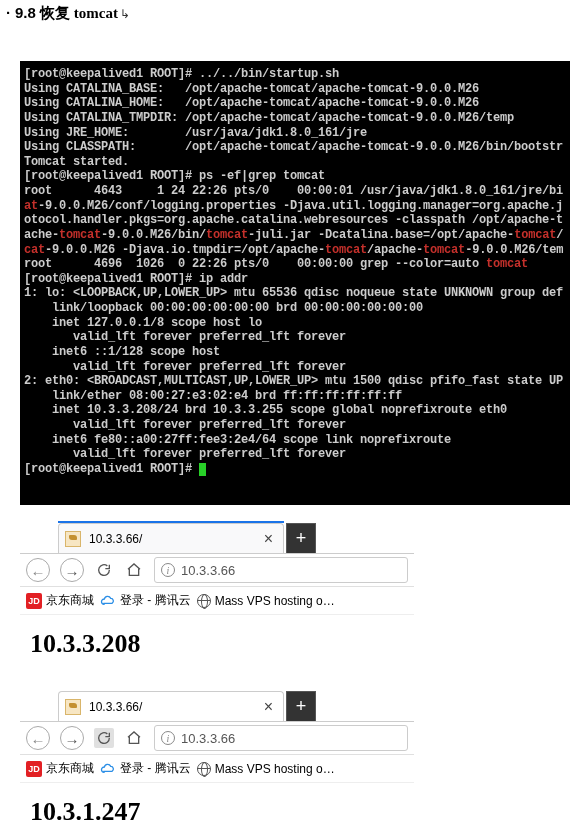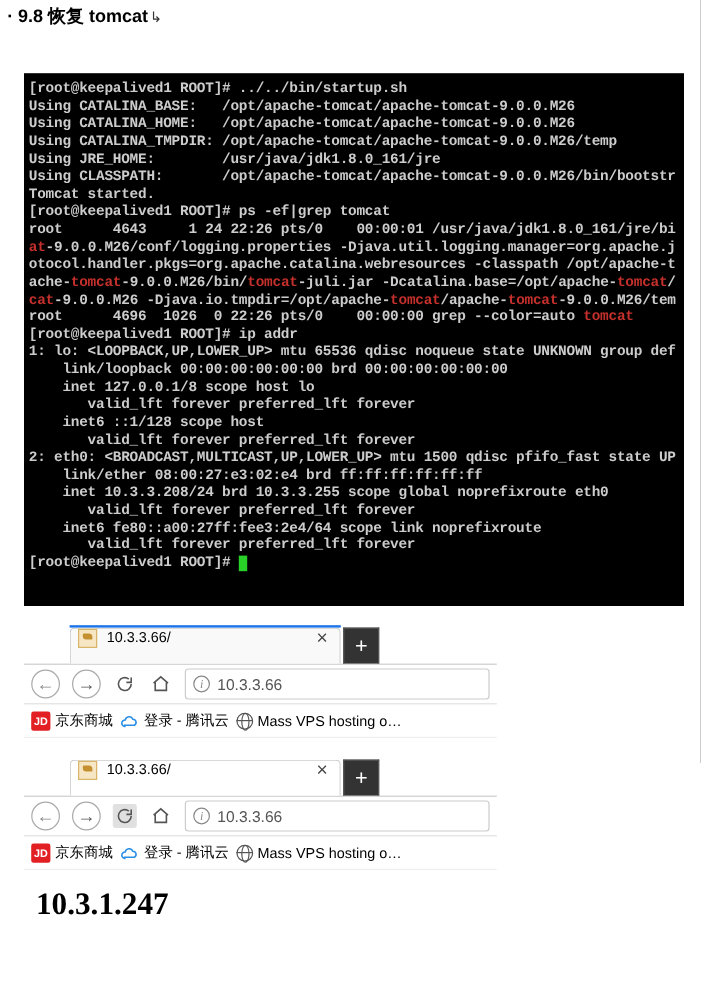--- a/index.html
+++ b/index.html
@@ -9,21 +9,21 @@
       font-family: Arial, sans-serif;
       padding-top: 4px;
     }
     .heading {
       font-size: 15px;
       font-weight: bold;
       padding-left: 6px;
       margin-bottom: 38px;
     }
     .heading .dot { margin-right: 4px; }
-    .heading .cjk { font-family: Liberation Sans, sans-serif; }
+    .heading .cjk { font-family: Liberation Serif, serif; }
     .heading .ret {
       display: inline-block;
       font-size: 12px;
       transform: scaleX(-1);
       vertical-align: baseline;
       margin-left: 2px;
       color: #333;
       font-weight: normal;
     }
     .terminal {
@@ -60,21 +60,21 @@
       align-items: flex-end;
       background: transparent;
       position: relative;
     }
     .tab {
       height: 30px;
       width: 226px;
       background: #f9f9fa;
       margin-left: 38px;
       display: flex;
-      align-items: flex-start;
+      align-items: center;
       padding: 0 6px;
       border: 1px solid #ccc;
       border-bottom: none;
       border-top-left-radius: 4px;
       border-top-right-radius: 4px;
       font-size: 12px;
       position: relative;
     }
     .tab .favicon {
       width: 16px; height: 16px;
@@ -165,21 +165,21 @@
     }
     .bookmarkbar {
       height: 28px;
       display: flex;
       align-items: center;
       padding: 0 6px;
       gap: 6px;
       font-size: 12px;
       border-bottom: 1px solid #eee;
     }
-    .bm-item { display: flex; align-items: flex-end; gap: 4px; }
+    .bm-item { display: flex; align-items: center; gap: 4px; }
     .bm-jd {
       width: 16px; height: 16px;
       background: #e22024;
       color: #fff;
       font-size: 9px;
       font-weight: bold;
       display: flex;
       align-items: center;
       justify-content: center;
       border-radius: 2px;
@@ -307,20 +307,23 @@
             <path fill="none" stroke="#2b8ee6" stroke-width="2" d="M6 14a4 4 0 1 1 .5-8A5 5 0 0 1 16 5a4 4 0 0 1 2 7.5H6z"></path>
           </svg>
       </span>
       <span>登录 - 腾讯云</span>
     </div>
     <div class="bm-item">
       <span class="bm-globe"></span>
       <span>Mass VPS hosting o…</span>
     </div>
   </div>
+  <div class="page-content">
+    <span>10.3.3.208</span>
+  </div>
 </div>
 
 <div class="browser two">
   <div class="tabbar">
     <div class="tabstrip-top"></div>
     <div class="tab">
       <span class="favicon"></span>
       <span class="title">10.3.3.66/</span>
       <span class="close">×</span>
     </div>

